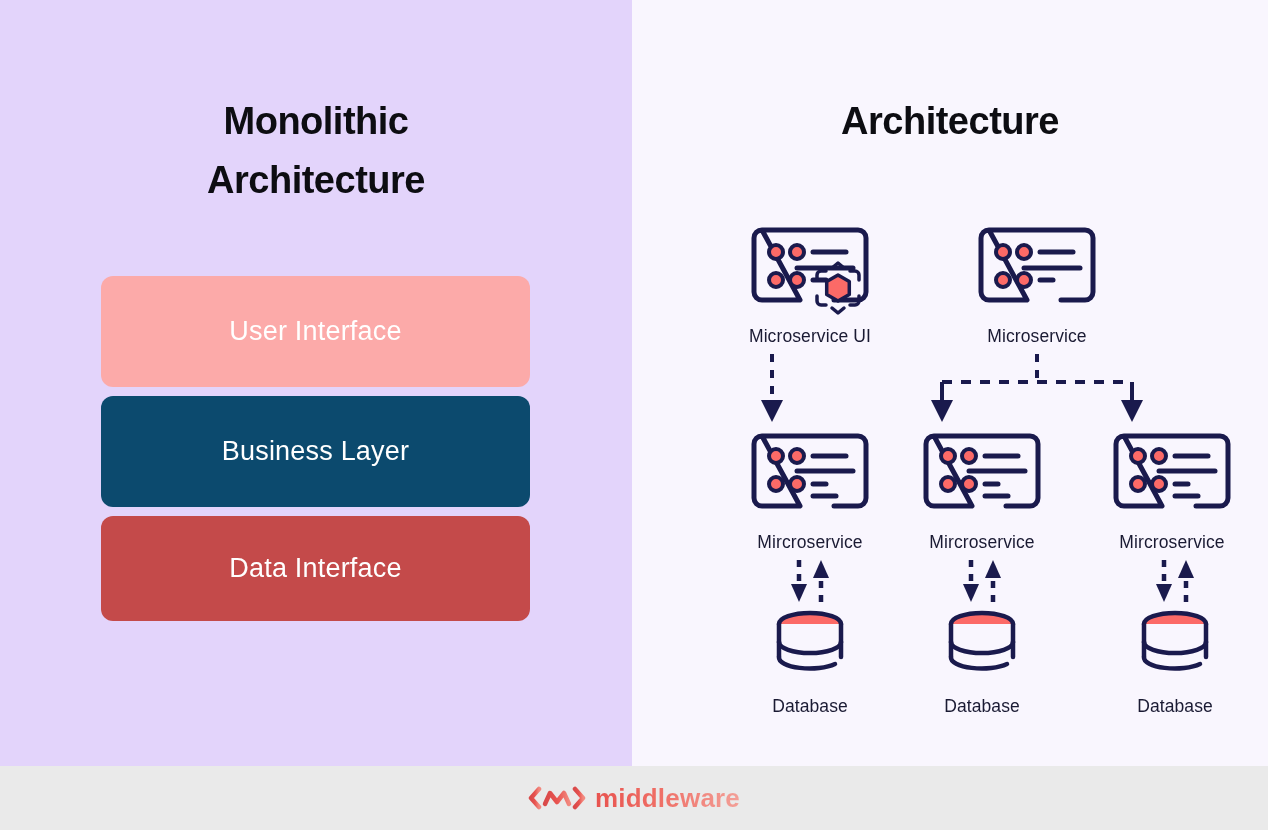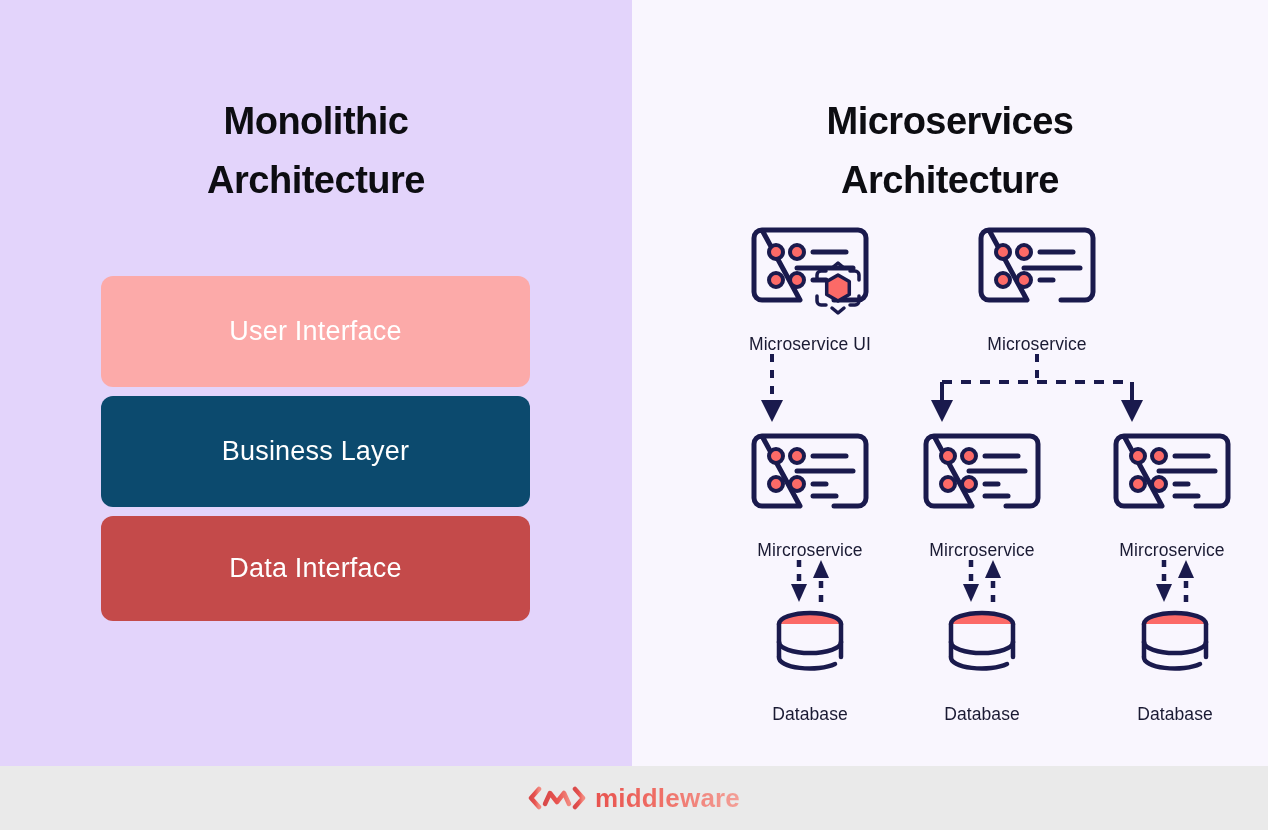--- a/index.html
+++ b/index.html
@@ -62,21 +62,21 @@
   .mono-box.b1 { height: 111px; background: #0c4a6e; margin-bottom: 9px; }
   .mono-box.b2 { height: 105px; background: #c44a4a; justify-content: center; }
 
   
   .micro-area { position: absolute; left: 632px; top: 0; width: 636px; height: 766px; }
 
   .node { position: absolute; text-align: center; }
   .node-label {
     font-size: 17.5px;
     color: #1a1a33;
-    margin-top: 16px;
+    margin-top: 8px;
     white-space: nowrap;
     letter-spacing: 0.1px;
   }
   .svg-ico { display: block; margin: 0 auto; }
   .conn { position: absolute; }
 </style>
 </head>
 <body>
 
 <div id="root">
@@ -95,21 +95,20 @@
         <span>Business Layer</span>
       </div>
       <div class="mono-box b2">
         <span>Data Interface</span>
       </div>
     </div>
   </div>
 
   <div class="panel-right">
     <div class="panel-title">
-      <span class="ln">Microservices</span>
       <span class="ln">Architecture</span>
     </div>
   </div>
 
   <div class="micro-area">
 
     <svg class="conn" style="left:110px; top:352px;" width="60" height="74" viewBox="0 0 60 74">
       <line x1="30" y1="2" x2="30" y2="48" stroke="#1a1a4d" stroke-width="4" stroke-dasharray="8 8" stroke-linecap="butt"></line>
       <path d="M30 70 L19 48 L41 48 Z" fill="#1a1a4d"></path>
     </svg>

